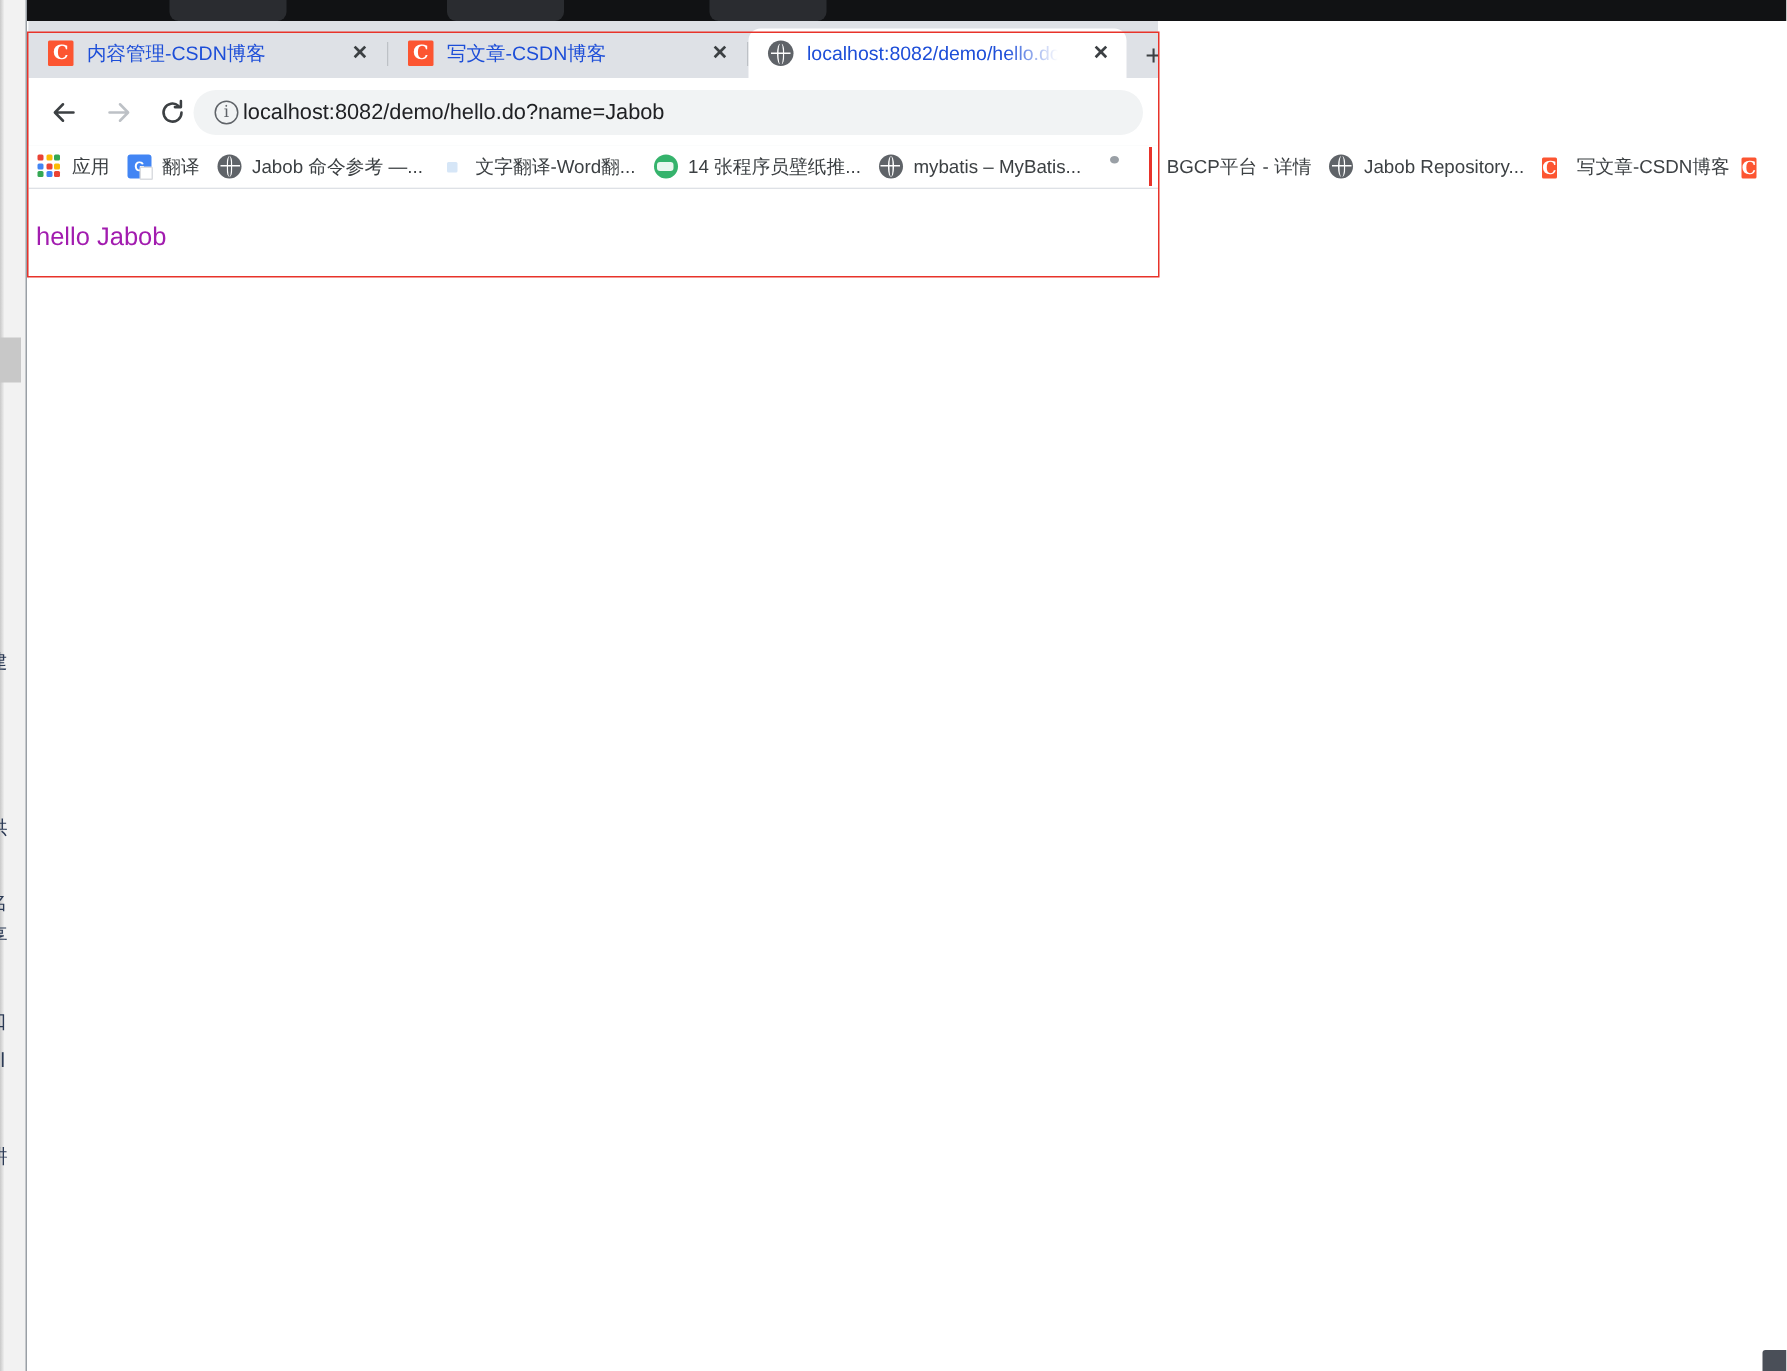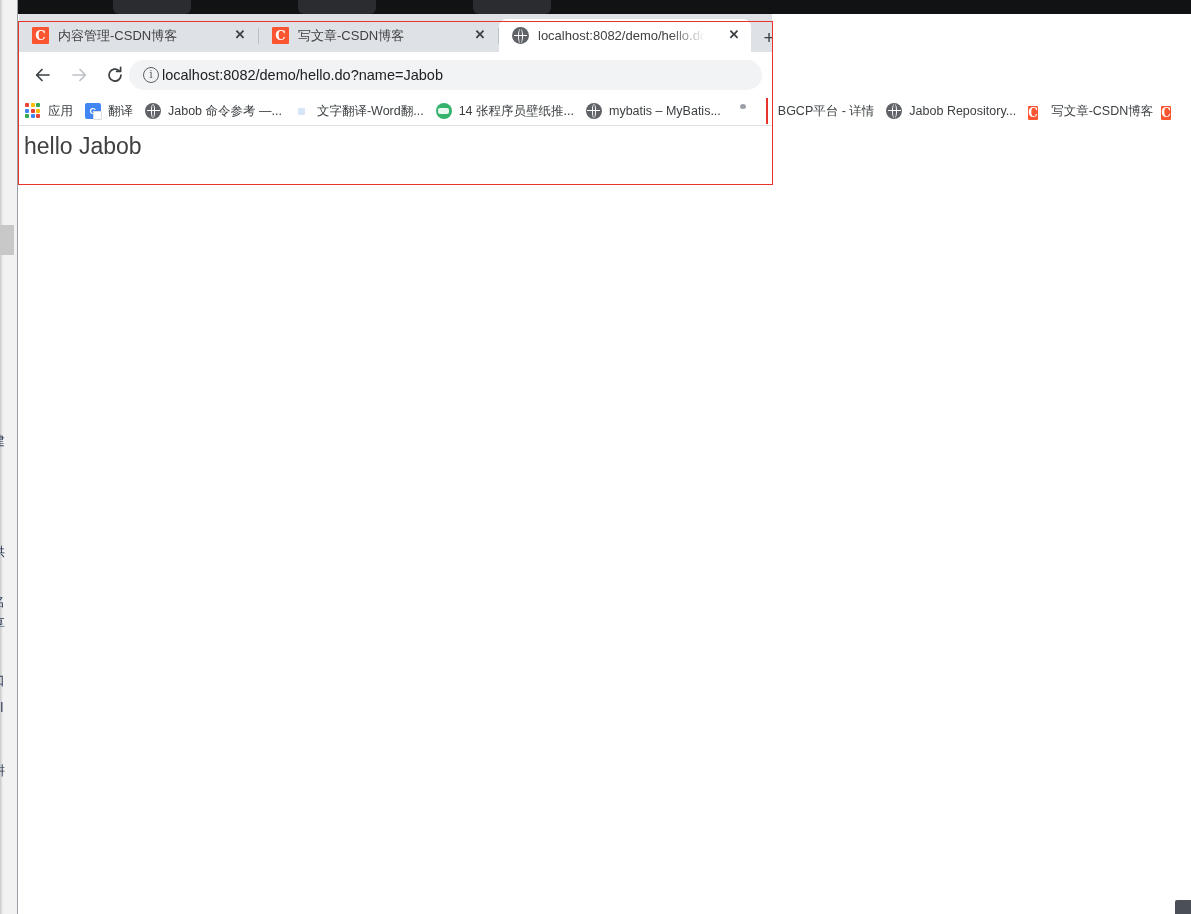--- a/index.html
+++ b/index.html
@@ -87,21 +87,21 @@
     content: ""; position: absolute; left: 2px; top: 7.5px; width: 13px; height: 1.4px;
     background: #ffffff;
   }
   .fav-globe::after {
     content: ""; position: absolute; left: 6.3px; top: 1.5px; width: 4.4px; height: 14px;
     border: 1.4px solid #ffffff; border-radius: 50%; box-sizing: border-box;
     border-top: none; border-bottom: none;
   }
   .tab .title {
     margin-left: 9px;
-    font-size: 13px; color: #404040;
+    font-size: 13px; color: #1d4ed8;
     white-space: nowrap; overflow: hidden;
     font-family: "Liberation Sans", "DejaVu Sans", sans-serif;
   }
   .tab .title.faded {
     -webkit-mask-image: linear-gradient(to right, #000 78%, transparent 99%);
             mask-image: linear-gradient(to right, #000 78%, transparent 99%);
   }
   .tab .tabclose {
     position: absolute; right: 8px; top: 7px;
     width: 18px; height: 18px;
@@ -229,22 +229,22 @@
   .ico-csdn {
     width: 16px; height: 16px; background: #fc5531; color: #ffffff;
     font-family: "DejaVu Serif", serif;
     font-size: 12px; font-weight: bold; line-height: 16px; text-align: center;
     border-radius: 1px;
   }
   .bm-sep {
     width: 1px; height: 18px; background: #d6d8db; margin: 0 4px; flex: 0 0 auto;
   }
   .page-text {
-    position: absolute; left: 5px; top: 7px;
-    font-size: 23px; color: #404040;
+    position: absolute; left: 5px; top: 22px;
+    font-size: 17px; color: #a21caf;
     font-family: "Liberation Sans", "DejaVu Sans", sans-serif;
     white-space: nowrap;
   }
 
   
   .annot-rect {
     position: absolute; left: 18px; top: 21px; width: 755px; height: 164px;
     border: 1.6px solid #e8332a;
     box-sizing: border-box;
     pointer-events: none;

